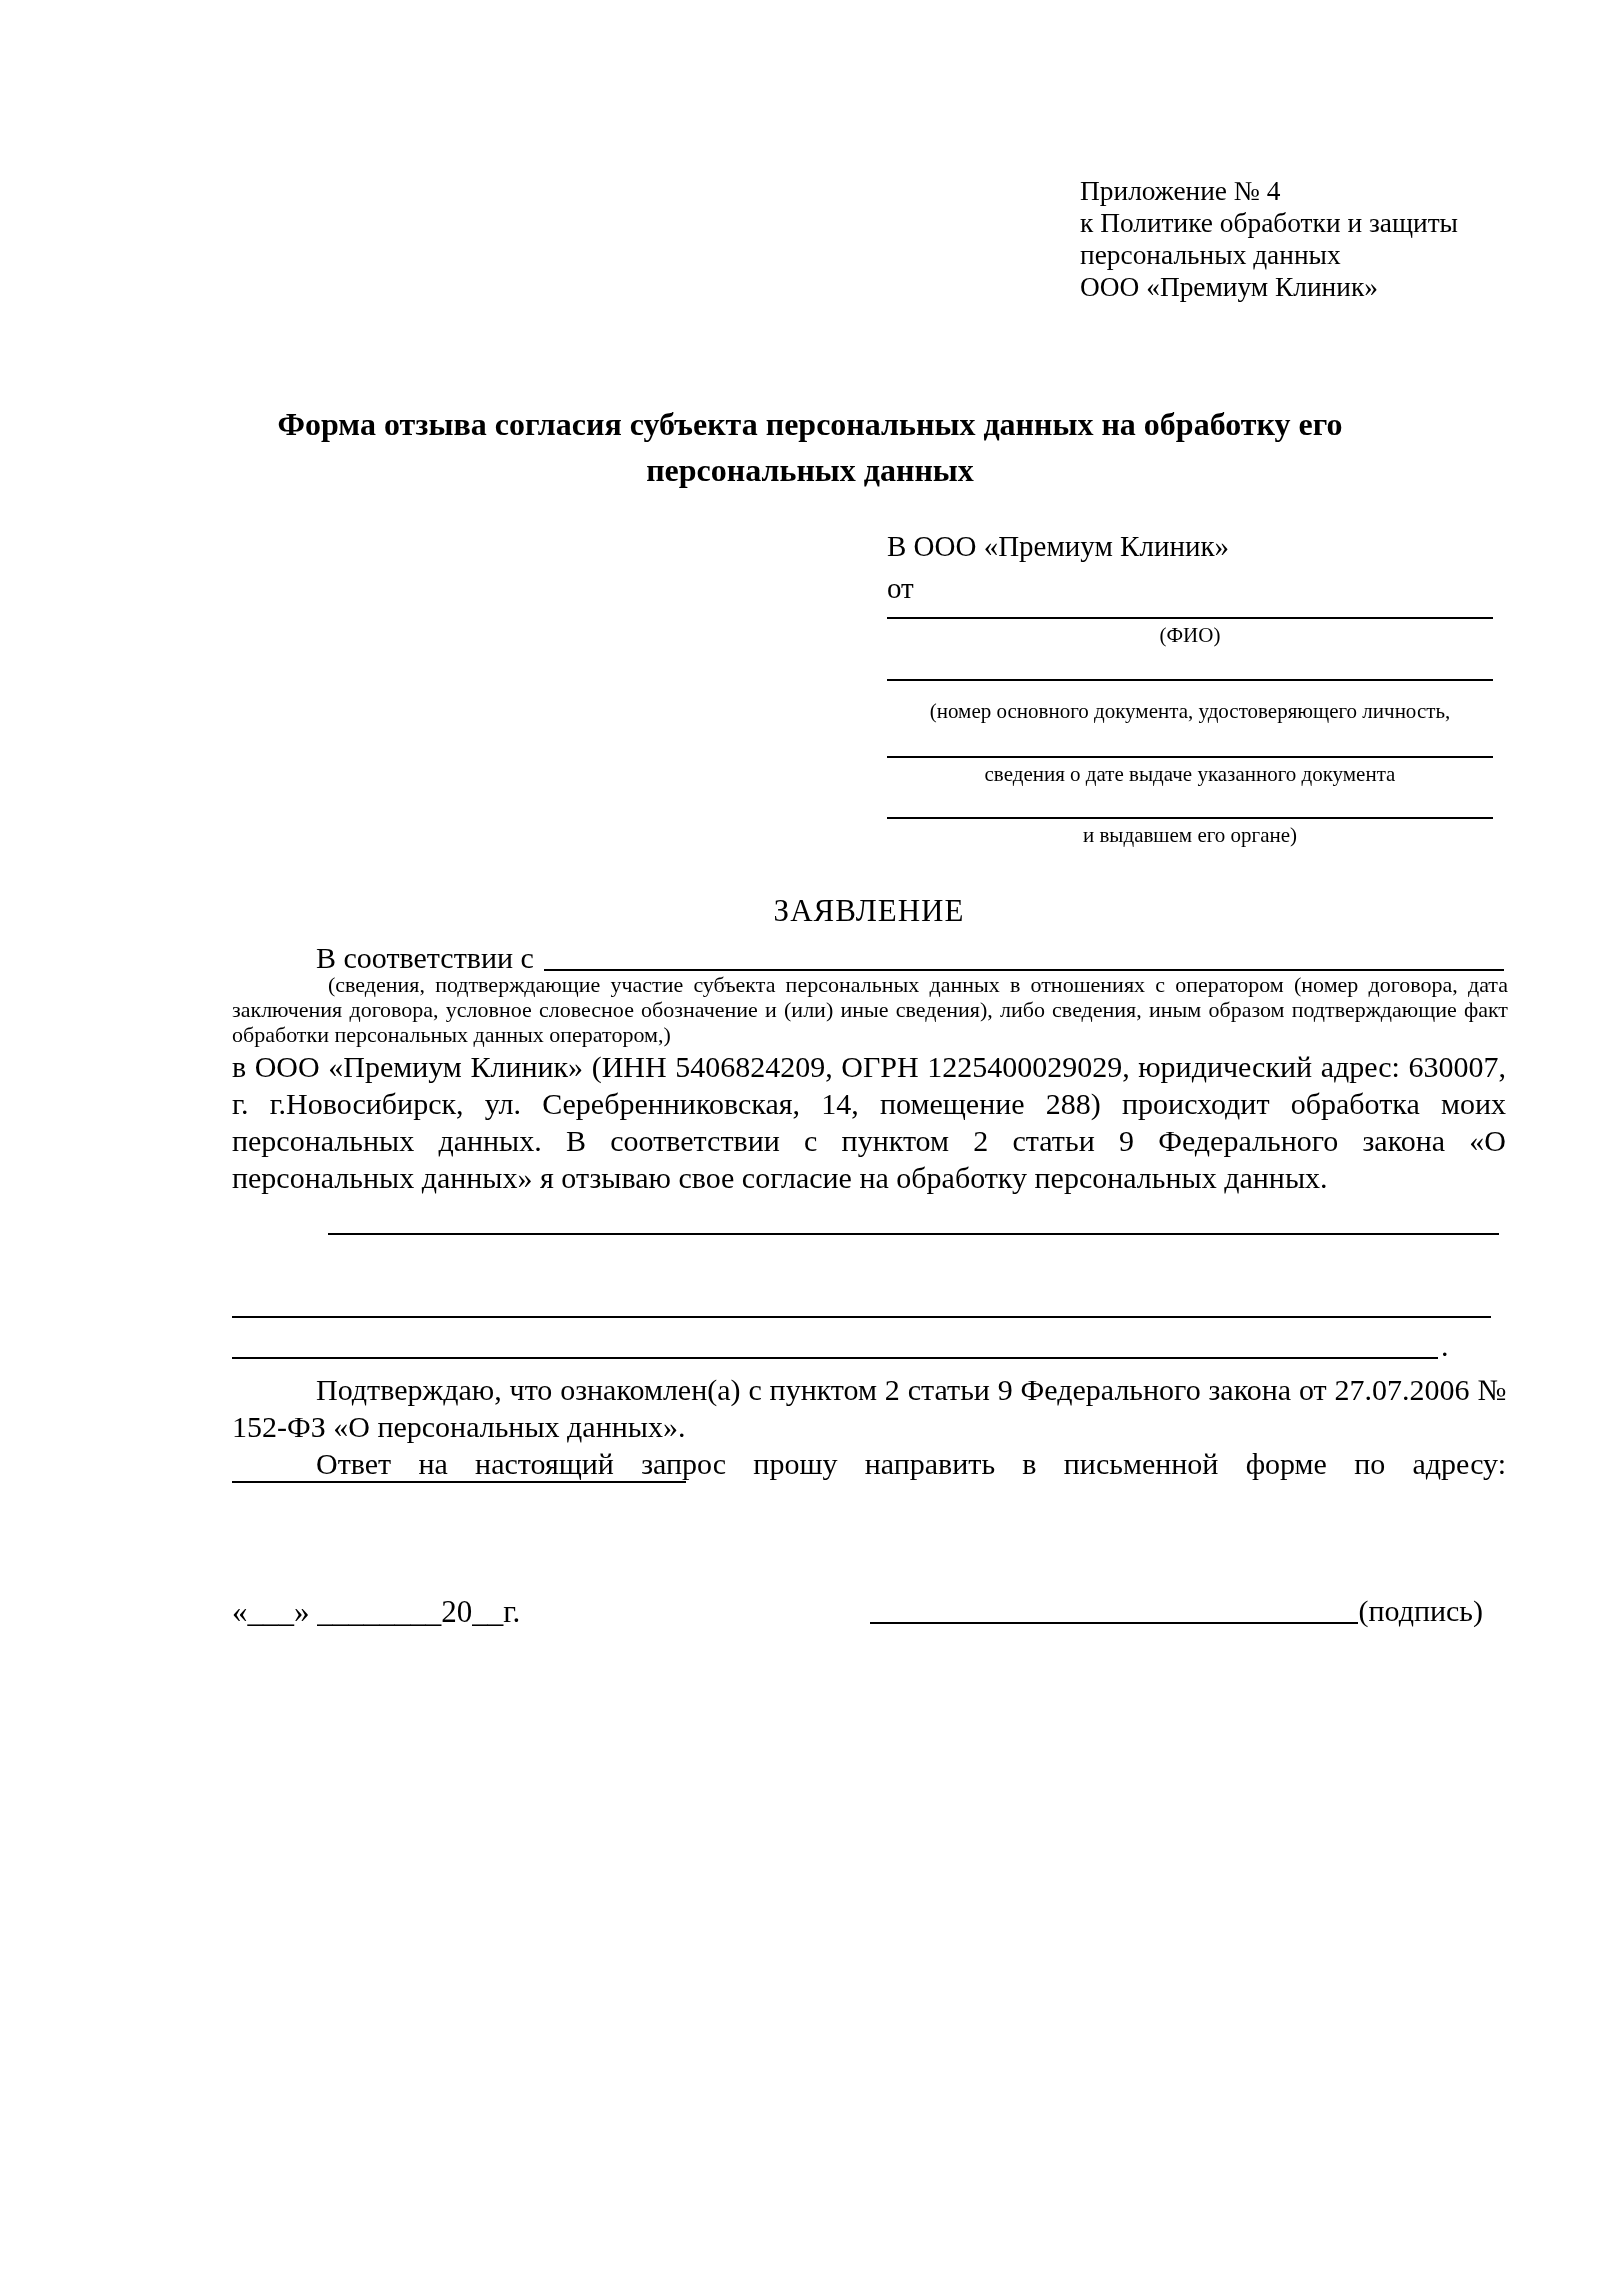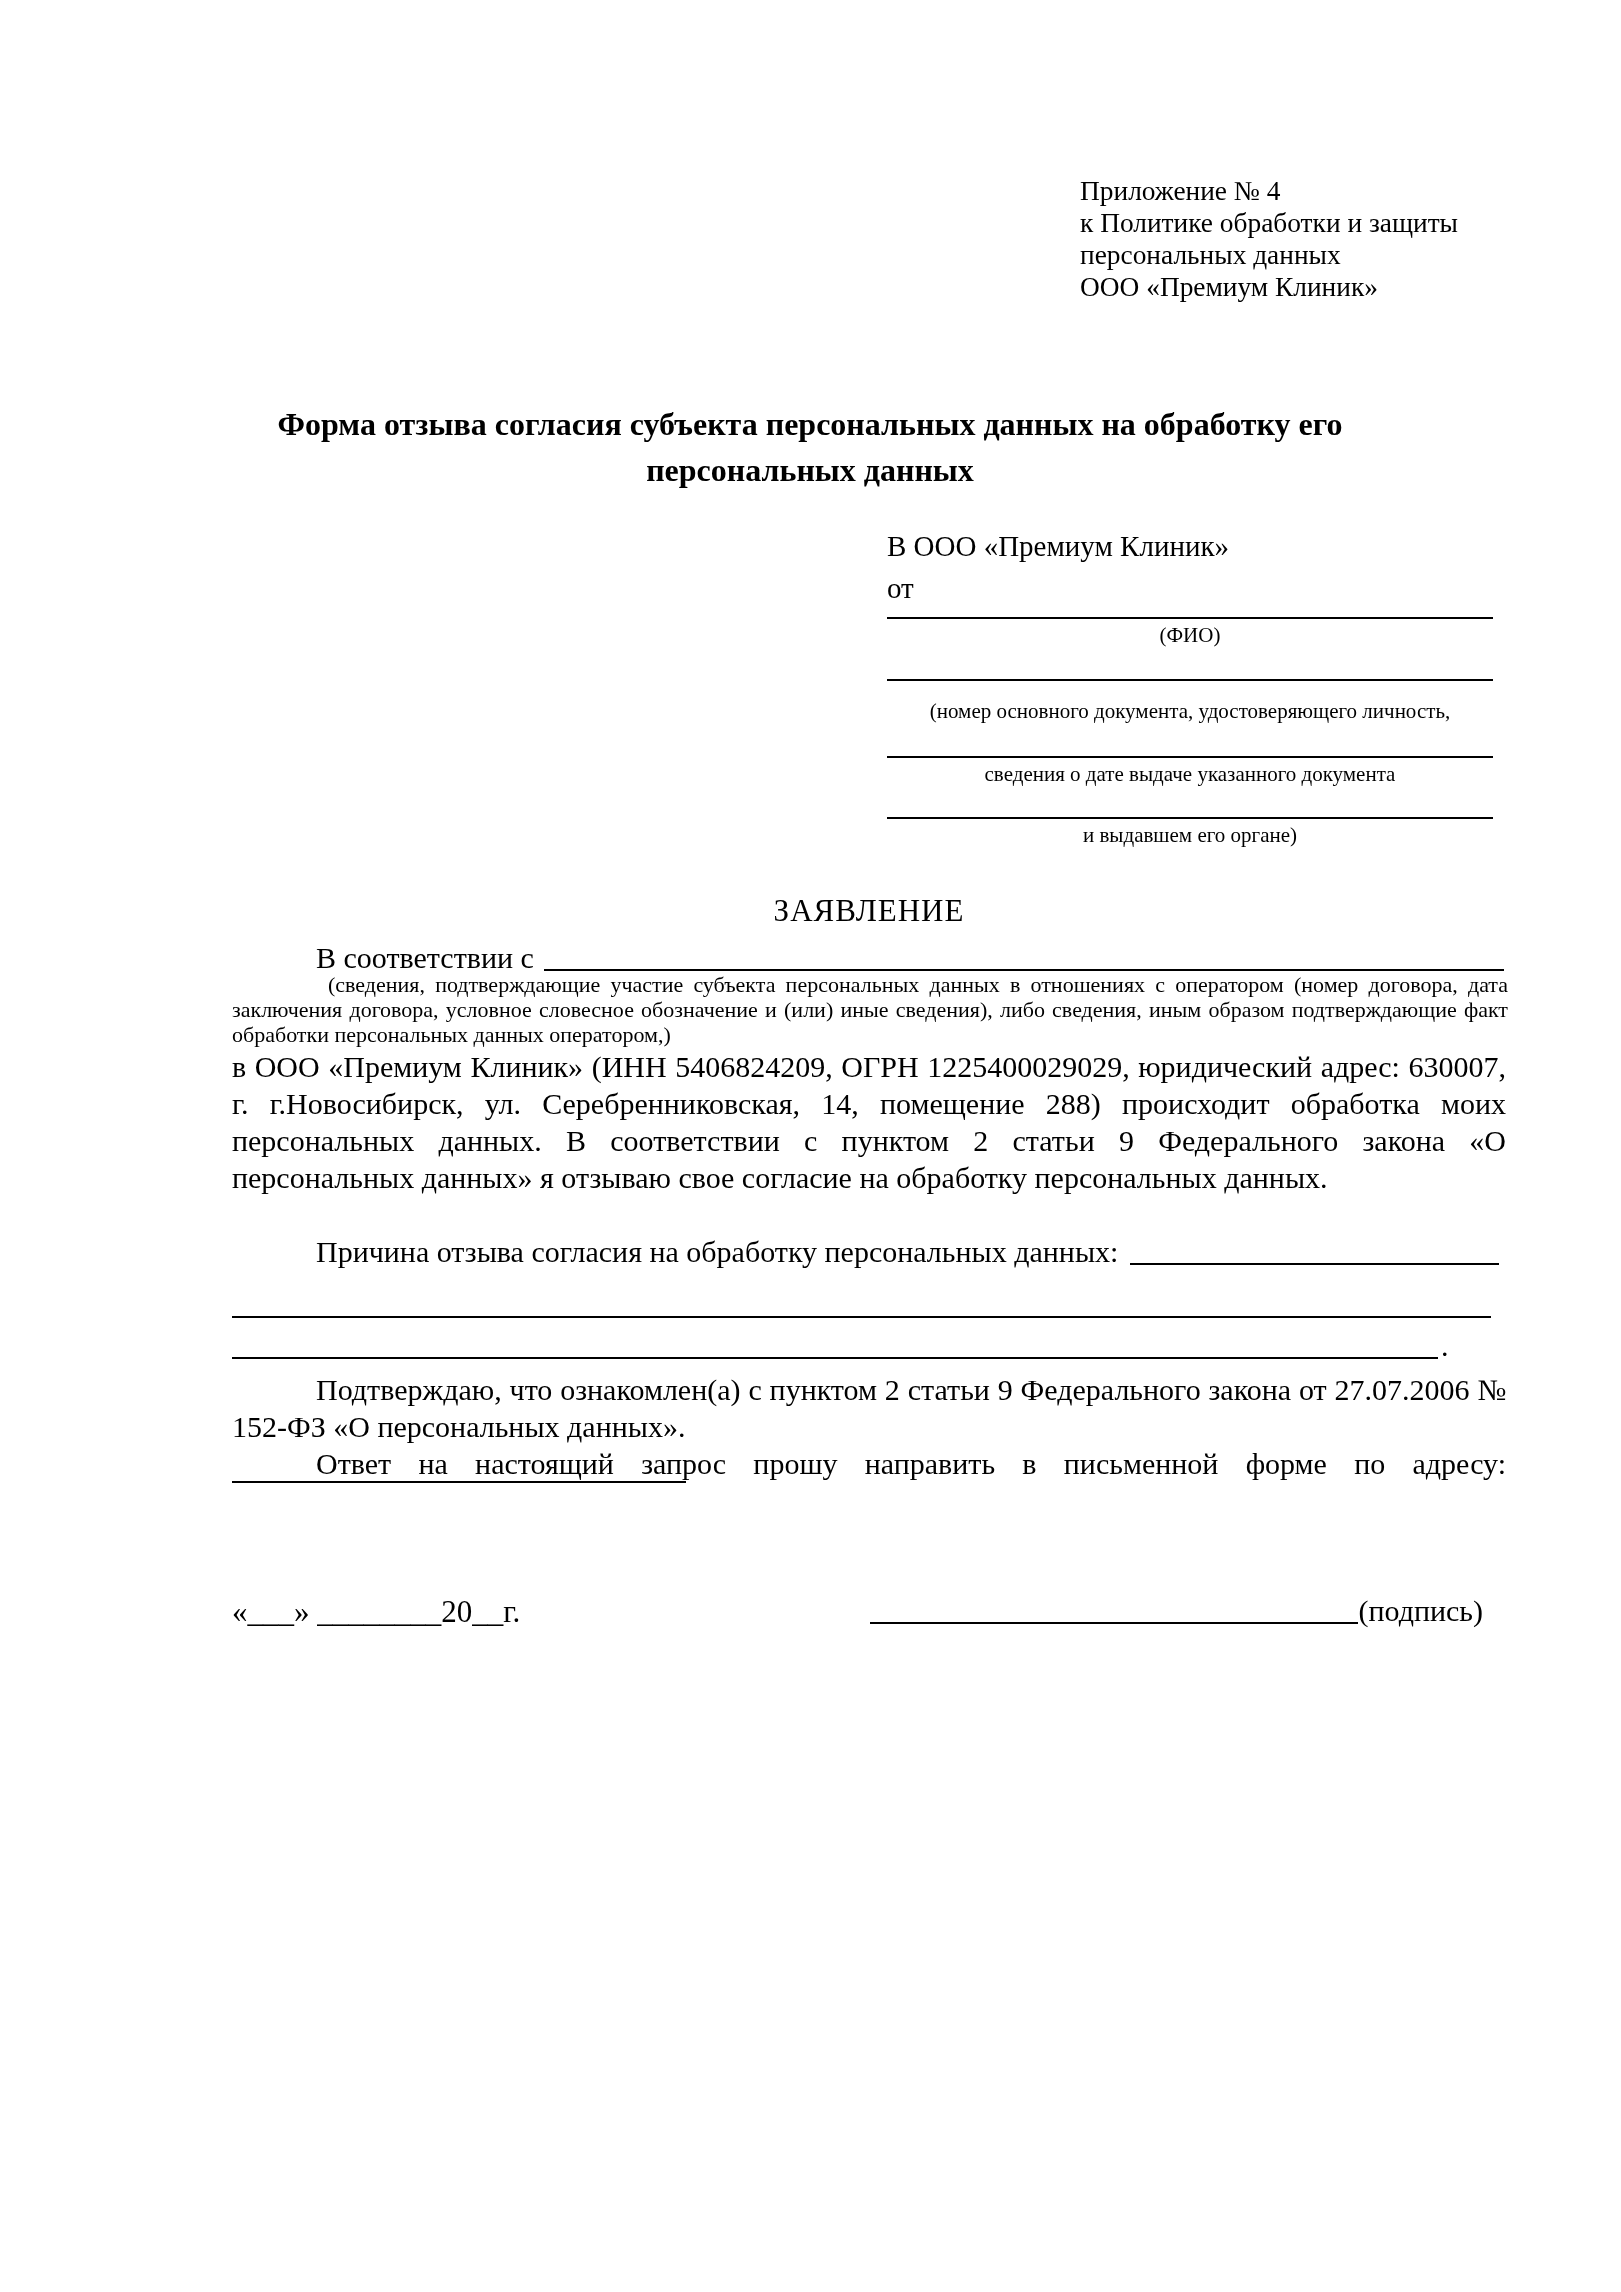--- a/index.html
+++ b/index.html
@@ -63,21 +63,20 @@
   <span class="nw">В соответствии с</span>
   <span class="ul" style="margin-left:9.8px;"></span>
 </div>
 
 <div class="abs note">(сведения, подтверждающие участие субъекта персональных данных в отношениях с оператором (номер договора, дата заключения договора, условное словесное обозначение и (или) иные сведения), либо сведения, иным образом подтверждающие факт обработки персональных данных оператором,)</div>
 
 <div class="abs bodytext">в ООО «Премиум Клиник» (ИНН 5406824209, ОГРН 1225400029029, юридический адрес: 630007, г. г.Новосибирск, ул. Серебренниковская, 14, помещение 288) происходит обработка моих персональных данных. В соответствии с пунктом 2 статьи 9 Федерального закона «О персональных данных» я отзываю свое согласие на обработку персональных данных.</div>
 
 <div class="abs row" style="left:232px;top:1233px;width:1267px;">
   <span class="ind"></span>
-  <span class="nw">Причина отзыва согласия на обработку персональных данных:</span>
   <span class="ul" style="margin-left:11.8px;"></span>
 </div>
 
 <div class="abs hline" style="top:1316px;width:1259px;"></div>
 <div class="abs hline" style="top:1357px;width:1206px;"></div>
 <div class="abs period">.</div>
 
 <div class="abs para" style="top:1371px;">Подтверждаю, что ознакомлен(а) с пунктом 2 статьи 9 Федерального закона от 27.07.2006 № 152-ФЗ «О персональных данных».</div>
 
 <div class="abs para forcejust" style="top:1445px;">Ответ на настоящий запрос прошу направить в письменной форме по адресу:</div>

